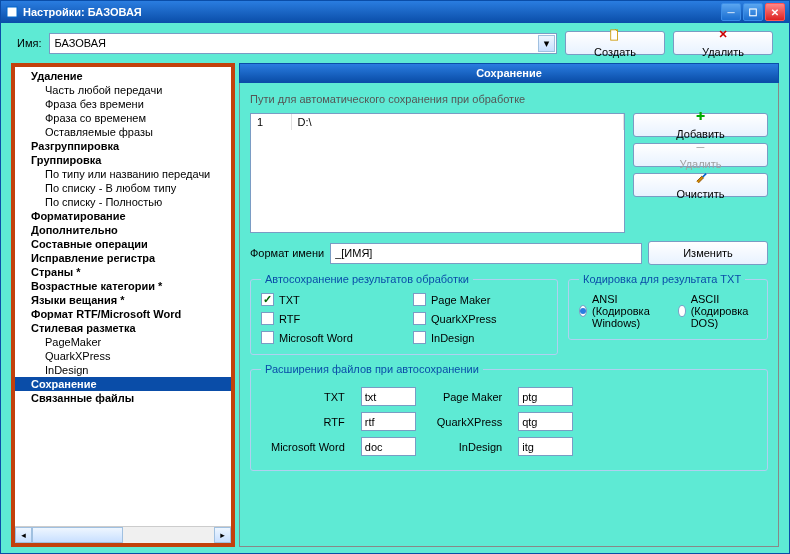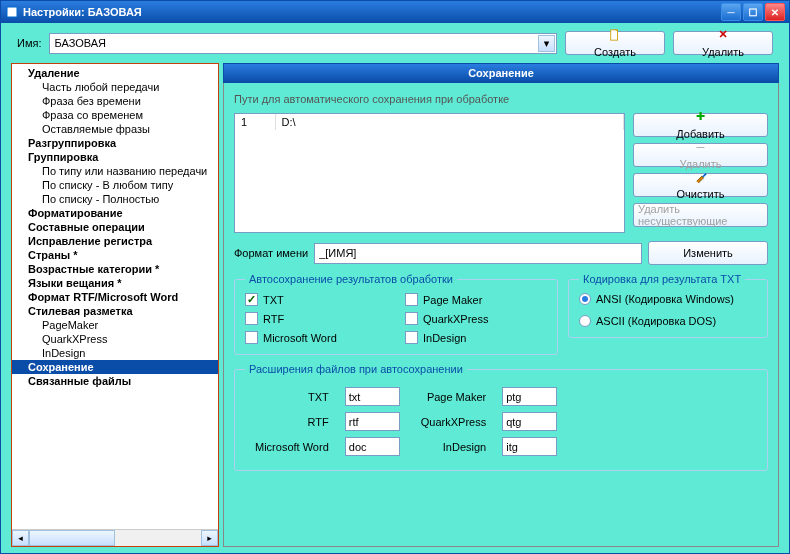--- a/index.html
+++ b/index.html
@@ -12,21 +12,21 @@
 .winbtn { width: 20px; height: 18px; display: flex; align-items: center; justify-content: center; border: 1px solid #3a8de8; background: linear-gradient(to bottom, #5aa5f0, #1a6dd0); border-radius: 2px; cursor: pointer; color: #fff; font-size: 10px; }
 .winbtn.close { background: linear-gradient(to bottom, #f88, #d22); border-color: #f55; }
 .toprow { display: flex; align-items: center; padding: 8px 16px; gap: 8px; border-radius: 16px; }
 .toprow label { color: #000; }
 .combo { flex: 1; height: 21px; border: 1px solid #7a9cc4; background: #fff; display: flex; align-items: center; padding: 0 4px; position: relative; }
 .combo .arrow { position: absolute; right: 1px; top: 1px; width: 17px; height: 17px; background: linear-gradient(to bottom, #eef6ff, #c8dfff); border: 1px solid #a0c0e0; display: flex; align-items: center; justify-content: center; }
 .btn { height: 24px; min-width: 100px; border: 1px solid #7a9cc4; background: linear-gradient(to bottom, #fff, #e8f2ff); border-radius: 3px; display: flex; align-items: center; justify-content: center; gap: 5px; cursor: pointer; color: #000; padding: 0 10px; flex-direction: column; }
 .btn.disabled { color: #a0a0a0; cursor: default; }
 .btn .bicon { width: 14px; height: 14px; display: inline-flex; align-items: center; justify-content: center; }
 .content { flex: 1; display: flex; padding: 0 10px 6px 10px; gap: 4px; min-height: 0; }
-.sidebar-wrap { width: 208px; display: flex; flex-direction: column; border: 1px solid #c2410c; }
+.sidebar-wrap { width: 224px; display: flex; flex-direction: column; border: 4px solid #c2410c; }
 .sidebar { flex: 1; overflow: hidden; background: #fff; }
 .tree { padding: 2px 0; }
 .tree-item { padding: 1px 4px 1px 16px; color: #000; white-space: nowrap; cursor: pointer; }
 .tree-item.lev1 { padding-left: 16px; font-weight: bold; }
 .tree-item.lev2 { padding-left: 30px; font-weight: normal; }
 .tree-item.sel { background: #0a4da8; color: #fff; }
 .hscroll { height: 17px; background: #e8e8e8; border-top: 1px solid #ccc; display: flex; }
 .scrbtn { width: 17px; height: 16px; background: linear-gradient(to bottom, #eef6ff, #c8dfff); border: 1px solid #a0c0e0; display: flex; align-items: center; justify-content: center; font-size: 9px; cursor: pointer; }
 .scrtrack { flex: 1; background: #f0f0f0; position: relative; }
 .scrthumb { position: absolute; left: 0; top: 0; width: 50%; height: 100%; background: linear-gradient(to bottom, #eef6ff, #c8dfff); border: 1px solid #a0c0e0; }
@@ -105,20 +105,21 @@
             <div class="tree-item lev2">Часть любой передачи</div>
             <div class="tree-item lev2">Фраза без времени</div>
             <div class="tree-item lev2">Фраза со временем</div>
             <div class="tree-item lev2">Оставляемые фразы</div>
             <div class="tree-item lev1">Разгруппировка</div>
             <div class="tree-item lev1">Группировка</div>
             <div class="tree-item lev2">По типу или названию передачи</div>
             <div class="tree-item lev2">По списку - В любом типу</div>
             <div class="tree-item lev2">По списку - Полностью</div>
             <div class="tree-item lev1">Форматирование</div>
+            <div class="tree-item lev1">Дополнительно</div>
             <div class="tree-item lev1">Составные операции</div>
             <div class="tree-item lev1">Исправление регистра</div>
             <div class="tree-item lev1">Страны *</div>
             <div class="tree-item lev1">Возрастные категории *</div>
             <div class="tree-item lev1">Языки вещания *</div>
             <div class="tree-item lev1">Формат RTF/Microsoft Word</div>
             <div class="tree-item lev1">Стилевая разметка</div>
             <div class="tree-item lev2">PageMaker</div>
             <div class="tree-item lev2">QuarkXPress</div>
             <div class="tree-item lev2">InDesign</div>
@@ -161,23 +162,20 @@
             </div>
             <div class="btn">
               <span class="bicon">
                 <svg viewBox="0 0 14 14" width="12" height="12">
                     <path d="M2 12 L8 6 L10 8 L4 14" fill="#c80" stroke="#840"></path>
                     <line x1="9" y1="7" x2="13" y2="3" stroke="#06c" stroke-width="2"></line>
                   </svg>
               </span>
               <span>Очистить</span>
             </div>
-            <div class="btn disabled" style="font-size:10px;padding:0 4px;">
-              <span>Удалить несуществующие</span>
-            </div>
           </div>
         </div>
 
         <div class="fmt-row">
           <label>Формат имени</label>
           <input type="text" value="_[ИМЯ]" style="">
           <div class="btn" style="min-width:120px;">
             <span>Изменить</span>
           </div>
         </div>
@@ -207,21 +205,21 @@
                   <span>Microsoft Word</span>
                 </div>
               <div class="chk">
                   <span class="box"></span>
                   <span>InDesign</span>
                 </div>
             </div>
           </fieldset>
           <fieldset style="width:200px">
             <legend>Кодировка для результата TXT</legend>
-            <div style="display:flex;flex-direction:column;gap:10px;">
+            <div style="display:flex;flex-direction:row;gap:10px;">
               <div class="rad">
                   <span class="circle">
                     <span class="dot"></span>
                   </span>
                   <span>ANSI (Кодировка Windows)</span>
                 </div>
               <div class="rad">
                   <span class="circle"></span>
                   <span>ASCII (Кодировка DOS)</span>
                 </div>

